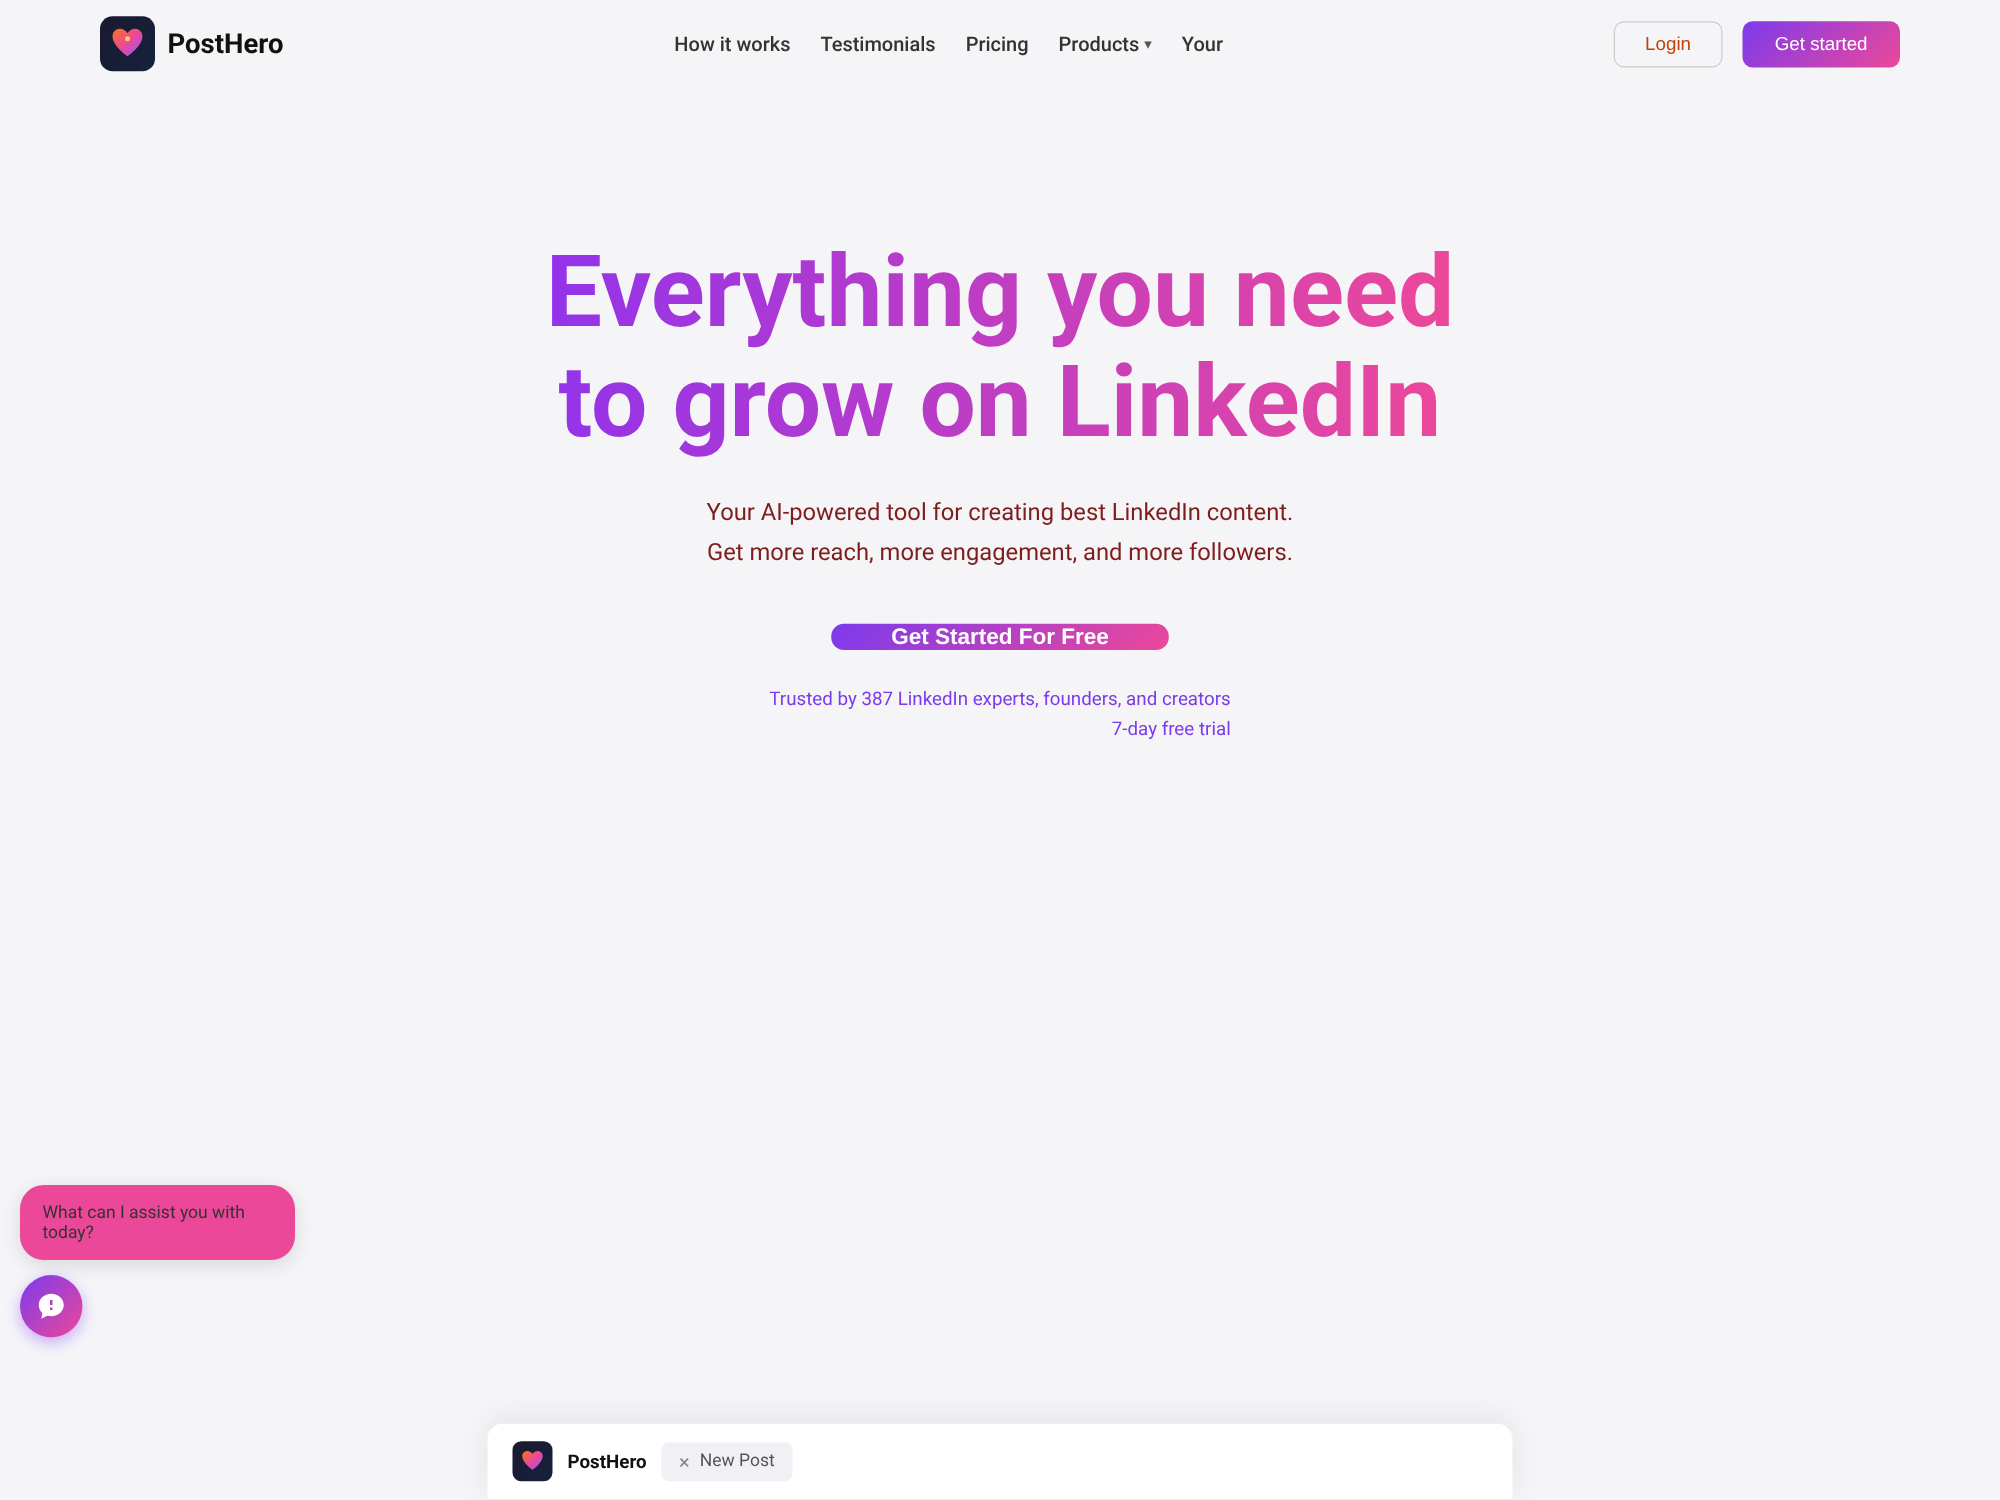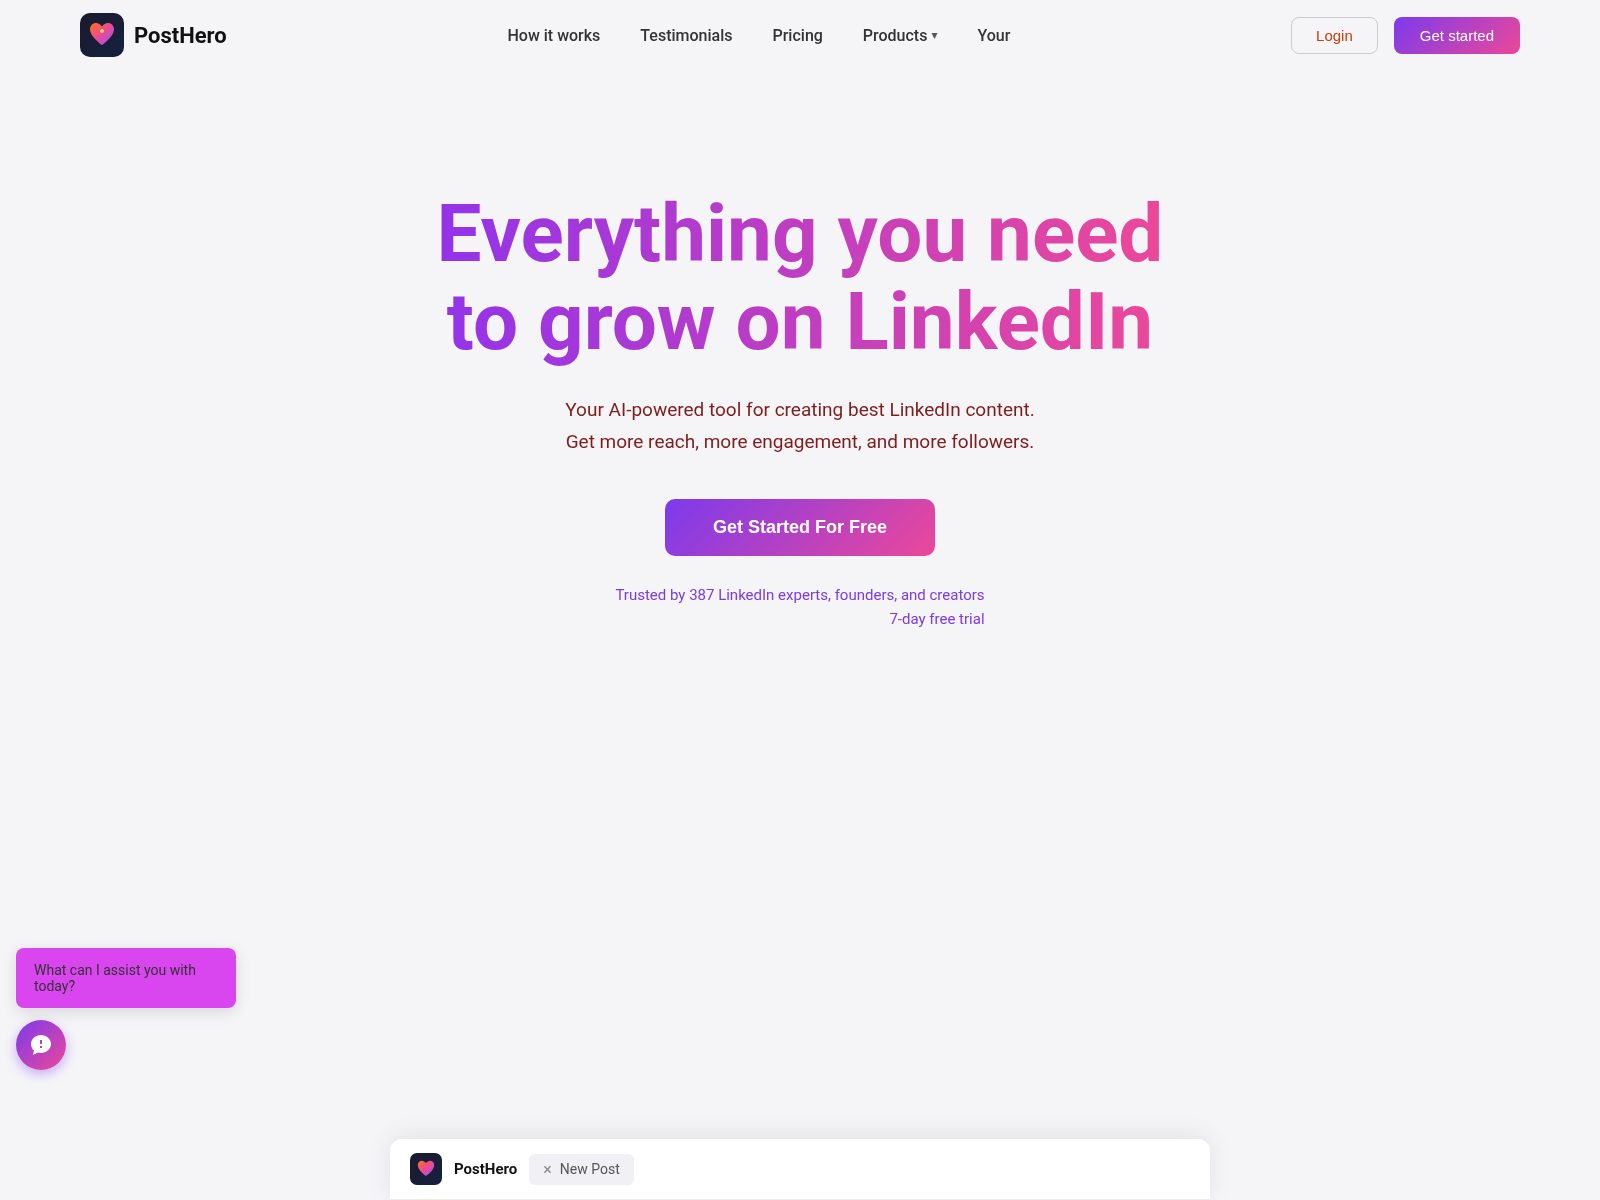--- a/index.html
+++ b/index.html
@@ -54,21 +54,21 @@
 
     .logo-text {
       font-size: 22px;
       font-weight: 700;
       color: #111;
     }
 
     .nav-links {
       display: flex;
       align-items: center;
-      gap: 40px;
+      gap: 24px;
       list-style: none;
       justify-content: flex-end;
     }
 
     .nav-links a {
       text-decoration: none;
       color: #333;
       font-size: 16px;
       font-weight: 500;
     }
@@ -135,21 +135,21 @@
     }
 
     .hero-subtitle {
       font-size: 19px;
       color: #7f1d1d;
       line-height: 1.7;
       margin-bottom: 40px;
     }
 
     .btn-cta {
-      padding: 18px 48px;
+      padding: 0 48px;
       background: linear-gradient(135deg, #7c3aed, #ec4899);
       color: #fff;
       border: none;
       border-radius: 10px;
       font-size: 18px;
       font-weight: 600;
       cursor: pointer;
       margin-bottom: 30px;
     }
 
@@ -171,22 +171,22 @@
     }
 
     
     .chat-widget {
       position: absolute;
       bottom: 130px;
       left: 16px;
     }
 
     .chat-bubble {
-      background: #d946ef;
-      border-radius: 8px;
+      background: #ec4899;
+      border-radius: 19px;
       padding: 14px 18px;
       box-shadow: 0 4px 16px rgba(0,0,0,0.12);
       font-size: 14px;
       color: #333;
       margin-bottom: 12px;
       max-width: 220px;
     }
 
     .chat-button {
       width: 50px;

